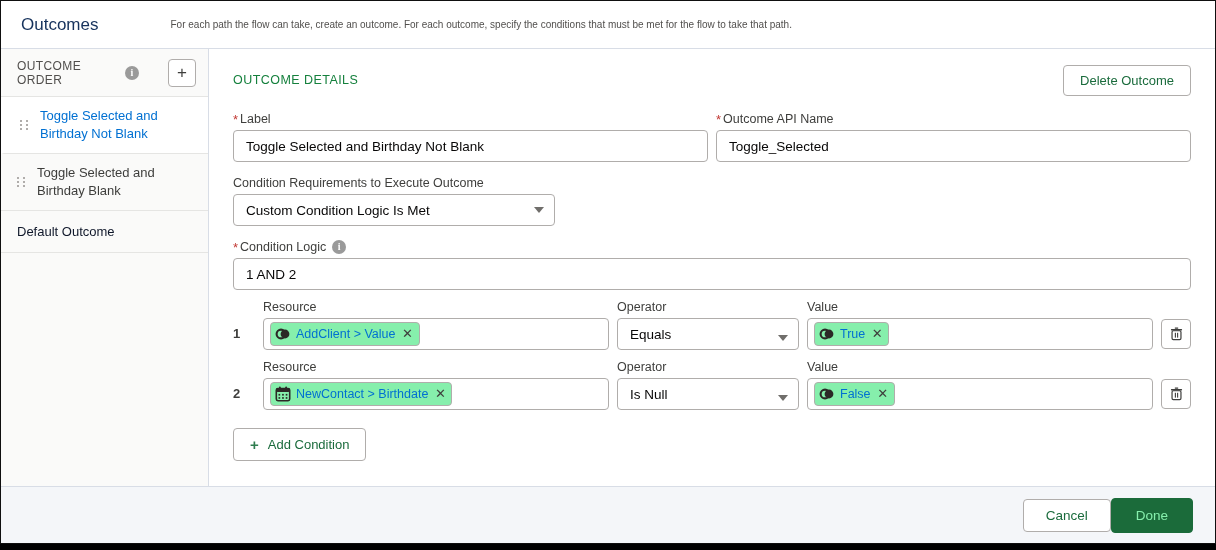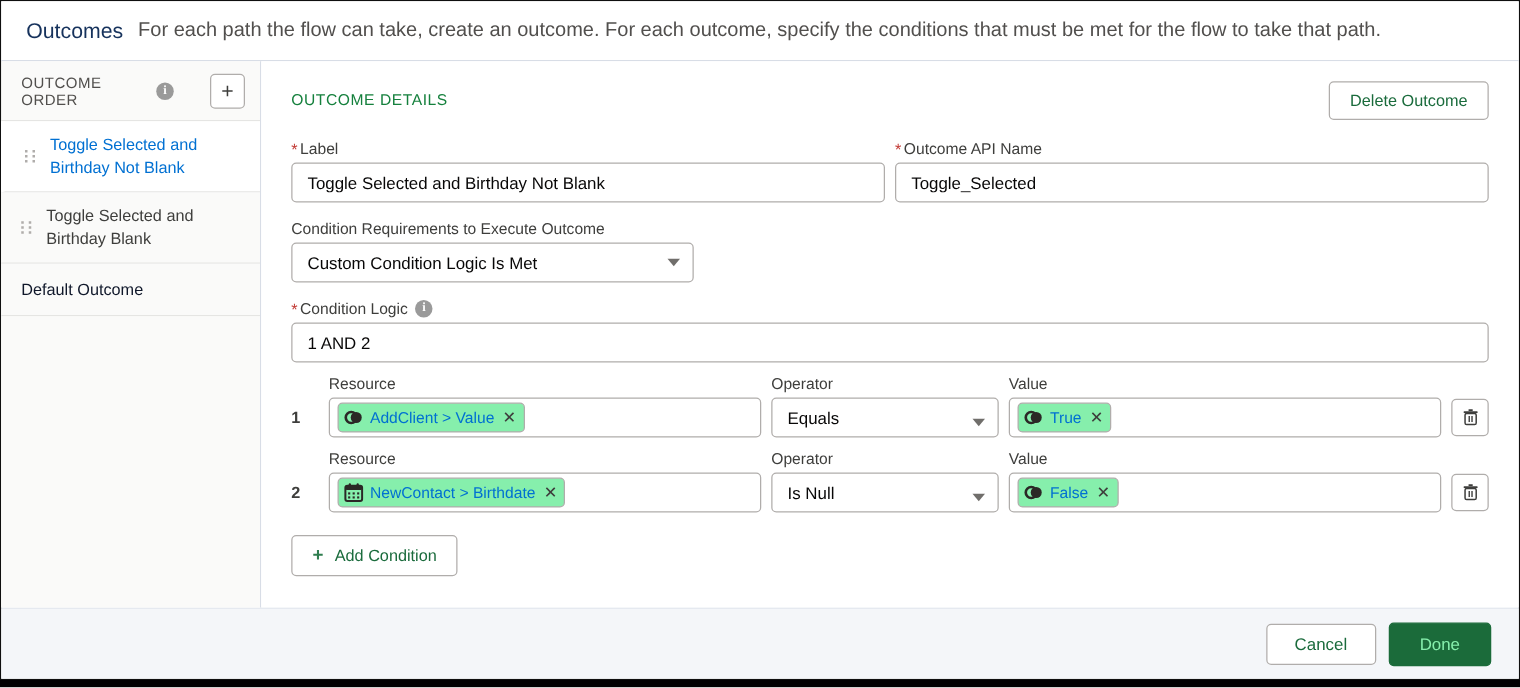--- a/index.html
+++ b/index.html
@@ -56,30 +56,32 @@
   
   .modal-header {
     height: 48px;
     flex: 0 0 48px;
     display: flex;
     align-items: center;
     padding-left: 20px;
     border-bottom: 1px solid #d8dde6;
     background: #ffffff;
     box-sizing: border-box;
+    gap: 36px;
   }
   .modal-title {
     font-size: 17px;
     color: #16325c;
     font-weight: 400;
     margin-right: 12px;
   }
   .modal-sub {
-    font-size: 16px;
+    font-size: 10px;
     color: #514f4d;
+    margin-left: 24px;
   }
   
   .modal-body {
     flex: 1 1 auto;
     display: flex;
     min-height: 0;
     border-bottom: 1px solid #d8dde6;
   }
   
   .sidebar {
@@ -390,21 +392,20 @@
   }
   
   .modal-footer {
     height: 56px;
     flex: 0 0 56px;
     background: #f4f6f9;
     display: flex;
     align-items: center;
     justify-content: flex-end;
     padding-right: 22px;
-    gap: 10px;
     box-sizing: border-box;
   }
   .btn-cancel {
     border: 1px solid #b0adab;
     border-radius: 4px;
     background: #ffffff;
     color: #1a6b3c;
     font-size: 13.5px;
     padding: 8px 22px;
     cursor: pointer;

